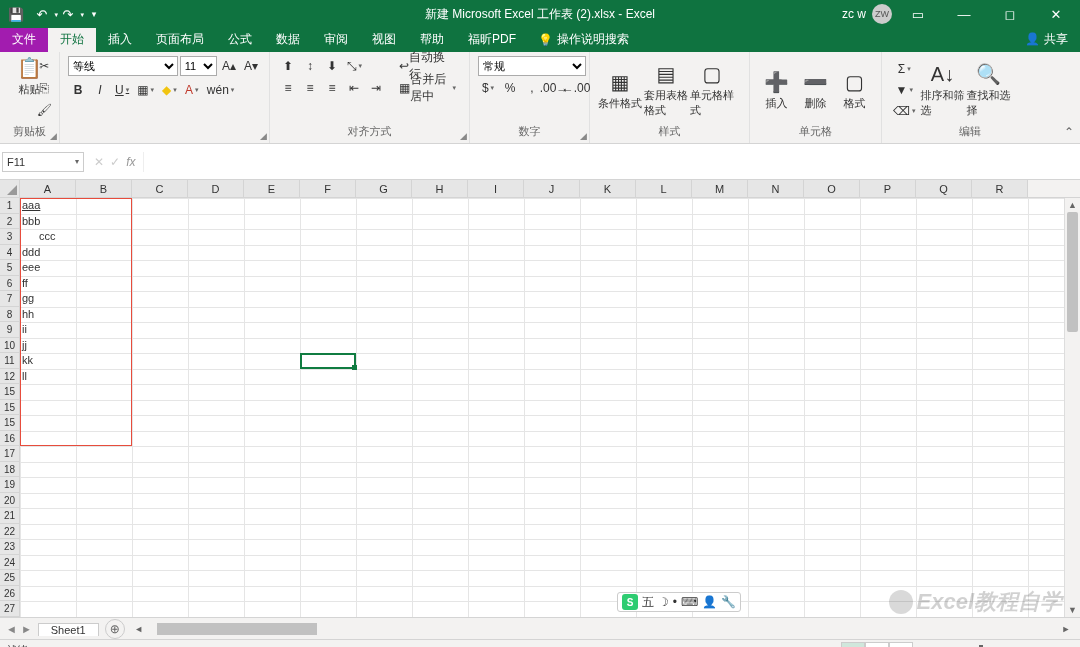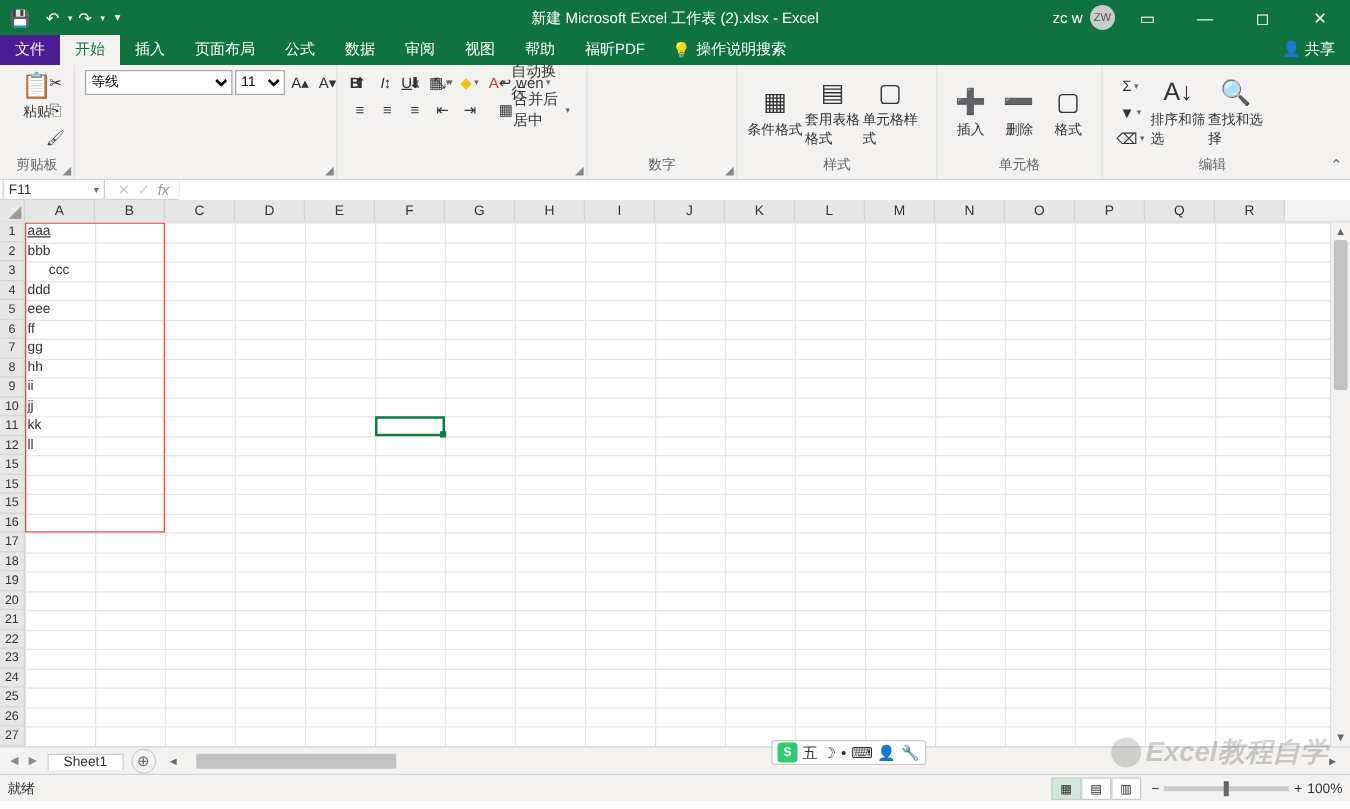--- a/index.html
+++ b/index.html
@@ -12,40 +12,40 @@
 .qat-btn.drop::after{content:"▾"; font-size:7px; position:absolute; right:-4px; top:9px;}
 .title-text { position:absolute; left:50%; transform:translateX(-50%); font-size:12px; }
 .title-right { margin-left:auto; display:flex; align-items:center; gap:6px; padding-right:4px; }
 .title-right .winbtn { width:40px; height:28px; display:flex; align-items:center; justify-content:center; font-size:13px;}
 .avatar{ width:20px; height:20px; border-radius:50%; background:#ccc; color:#555; font-size:9px; display:flex; align-items:center; justify-content:center; }
 
 
 .tabs { height:24px; background:#0f7340; display:flex; align-items:flex-end; color:#fff; }
 .tab { padding:4px 12px; font-size:12px; cursor:default; }
 .tab.active { background:#f3f2f1; color:#0f7340; }
-.tab.file { background:#4c1d95; }
+.tab.file { background:#a21caf; }
 .tabs .tell{ display:flex; align-items:center; gap:4px; padding:4px 10px; }
 .tabs .share{ margin-left:auto; padding:4px 12px; }
 
 
 .ribbon { height:92px; background:#f3f2f1; border-bottom:1px solid #d4d4d4; display:flex; position:relative; }
 .group { border-right:1px solid #e1e1e1; padding:4px 8px 2px; display:flex; flex-direction:column; position:relative; }
 .group-label { font-size:11px; color:#666; text-align:center; margin-top:auto; padding-bottom:2px; }
 .group-content { flex:1; display:flex; align-items:center; gap:2px; }
 .dialog-launch { position:absolute; right:2px; bottom:2px; font-size:9px; color:#888; }
 .rbtn { min-width:20px; height:20px; display:flex; align-items:center; justify-content:center; font-size:12px; border:1px solid transparent; padding:0 2px;}
 .rbtn.drop::after{content:"▾"; font-size:7px; margin-left:2px; color:#666;}
 .bigbtn { display:flex; flex-direction:column; align-items:center; justify-content:center; width:44px; gap:2px; font-size:11px; }
 .bigbtn .icn { font-size:20px; height:24px; display:flex; align-items:center; }
 select,input.rin { height:20px; font-size:11px; border:1px solid #ababab; background:#fff; }
 .font-row{display:flex; gap:2px; align-items:center; margin-bottom:2px;}
 .ribbon-collapse{ position:absolute; right:6px; bottom:4px; font-size:12px; color:#666; }
 
 
-.fbar { height:16px; border-bottom:1px solid #d4d4d4; display:flex; align-items:center; background:#fff;justify-content:flex-end; }
+.fbar { height:36px; border-bottom:1px solid #d4d4d4; display:flex; align-items:center; background:#fff;justify-content:flex-end; }
 .namebox { width:82px; height:20px; border:1px solid #ccc; margin:0 2px; padding:0 4px; font-size:11px; display:flex; align-items:center; justify-content:space-between;}
 .namebox::after{content:"▾"; font-size:8px; color:#666;}
 .fbar .fx-btns{ display:flex; align-items:center; gap:6px; padding:0 8px; color:#999; font-size:12px;}
 .fbar .fx-cancel,.fbar .fx-ok{color:#ccc;}
 .fx-input{ flex:1; height:20px; border:none; border-left:1px solid #eee; padding:0 4px; font-size:11px;}
 
 
 .grid-area{ position:relative; height:437px; display:flex; flex-direction:column; }
 .col-headers{ display:flex; height:18px; background:#f3f2f1; border-bottom:1px solid #d4d4d4; }
 .corner{ width:20px; border-right:1px solid #d4d4d4; background:#e6e6e6; position:relative;}
@@ -144,21 +144,21 @@
     <div style="position:absolute;right:4px;top:4px;display:flex;flex-direction:column;gap:2px;">
       <div class="rbtn">✂</div>
       <div class="rbtn">⎘</div>
       <div class="rbtn">🖌</div>
     </div>
     <div class="group-label">剪贴板</div>
     <div class="dialog-launch">◢</div>
   </div>
 
   <div class="group" style="width:210px">
-    <div style="display:flex;gap:2px;">
+    <div style="display:flex;flex-direction:column;gap:2px;">
       <div class="font-row">
         <select class="rin" style="width:118px"><option>等线</option></select>
         <select class="rin" style="width:40px"><option>11</option></select>
         <div class="rbtn">A▴</div>
         <div class="rbtn">A▾</div>
       </div>
       <div class="font-row">
         <div class="rbtn" style="font-weight:bold">B</div>
         <div class="rbtn" style="font-style:italic">I</div>
         <div class="rbtn drop" style="text-decoration:underline">U</div>
@@ -186,24 +186,35 @@
           <div class="rbtn">≡</div>
           <div class="rbtn">⇤</div>
           <div class="rbtn">⇥</div>
         </div>
       </div>
       <div style="display:flex;flex-direction:column;gap:2px;">
         <div class="rbtn" style="width:auto;padding:0 4px;">↩ <span>自动换行</span></div>
         <div class="rbtn drop" style="width:auto;padding:0 4px;">▦ <span>合并后居中</span></div>
       </div>
     </div>
+    <div class="group-label">对齐方式</div>
     <div class="dialog-launch">◢</div>
   </div>
 
   <div class="group" style="width:120px">
+    <div style="display:flex;flex-direction:column;gap:2px;">
+      <select class="rin" style="width:108px"><option>常规</option></select>
+      <div class="font-row">
+        <div class="rbtn drop">$</div>
+        <div class="rbtn">%</div>
+        <div class="rbtn">,</div>
+        <div class="rbtn">.00→</div>
+        <div class="rbtn">←.00</div>
+      </div>
+    </div>
     <div class="group-label">数字</div>
     <div class="dialog-launch">◢</div>
   </div>
 
   <div class="group" style="width:160px">
     <div class="group-content">
       <div class="bigbtn">
           <span class="icn">▦</span>
           <span>条件格式</span>
         </div>

